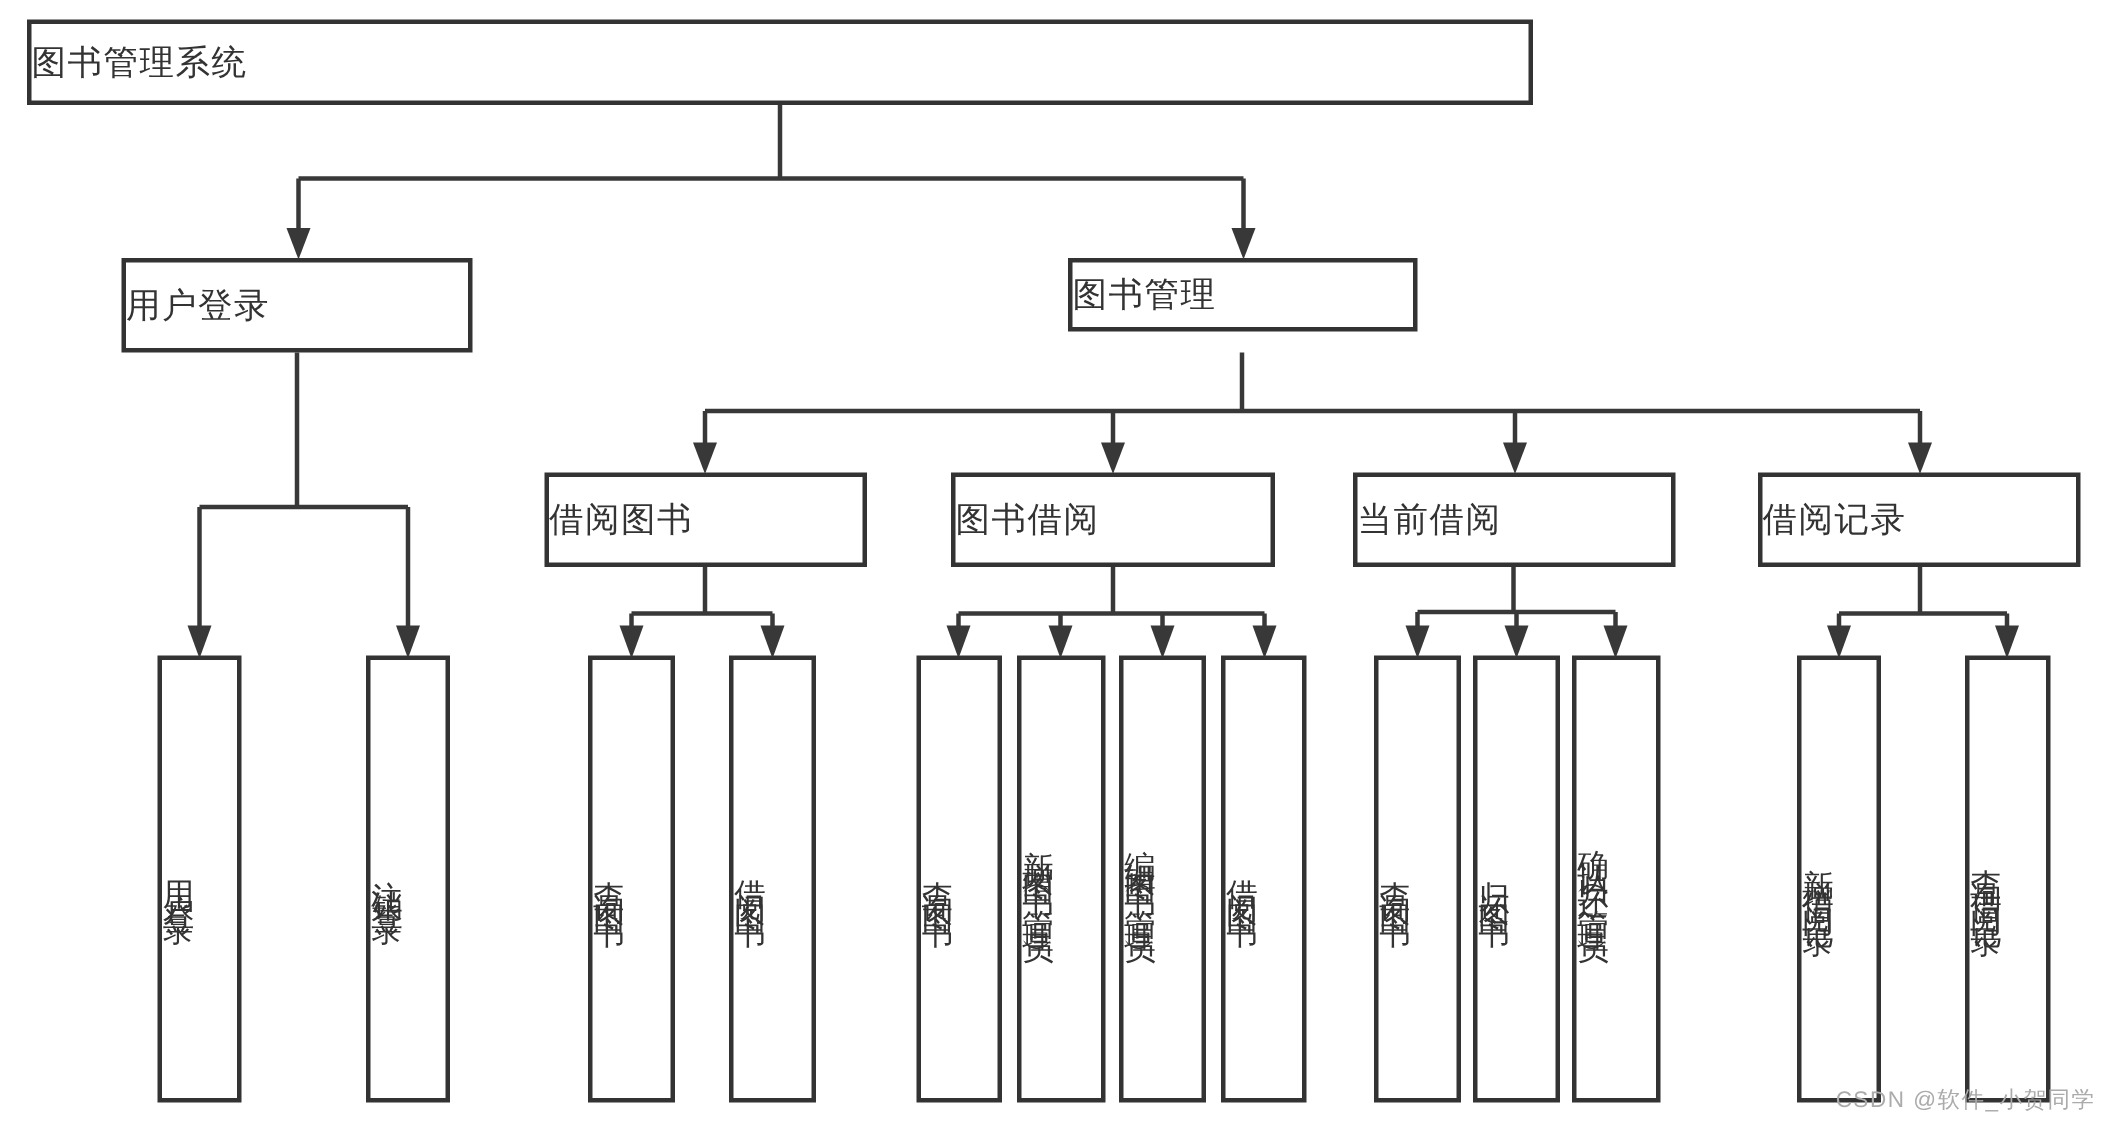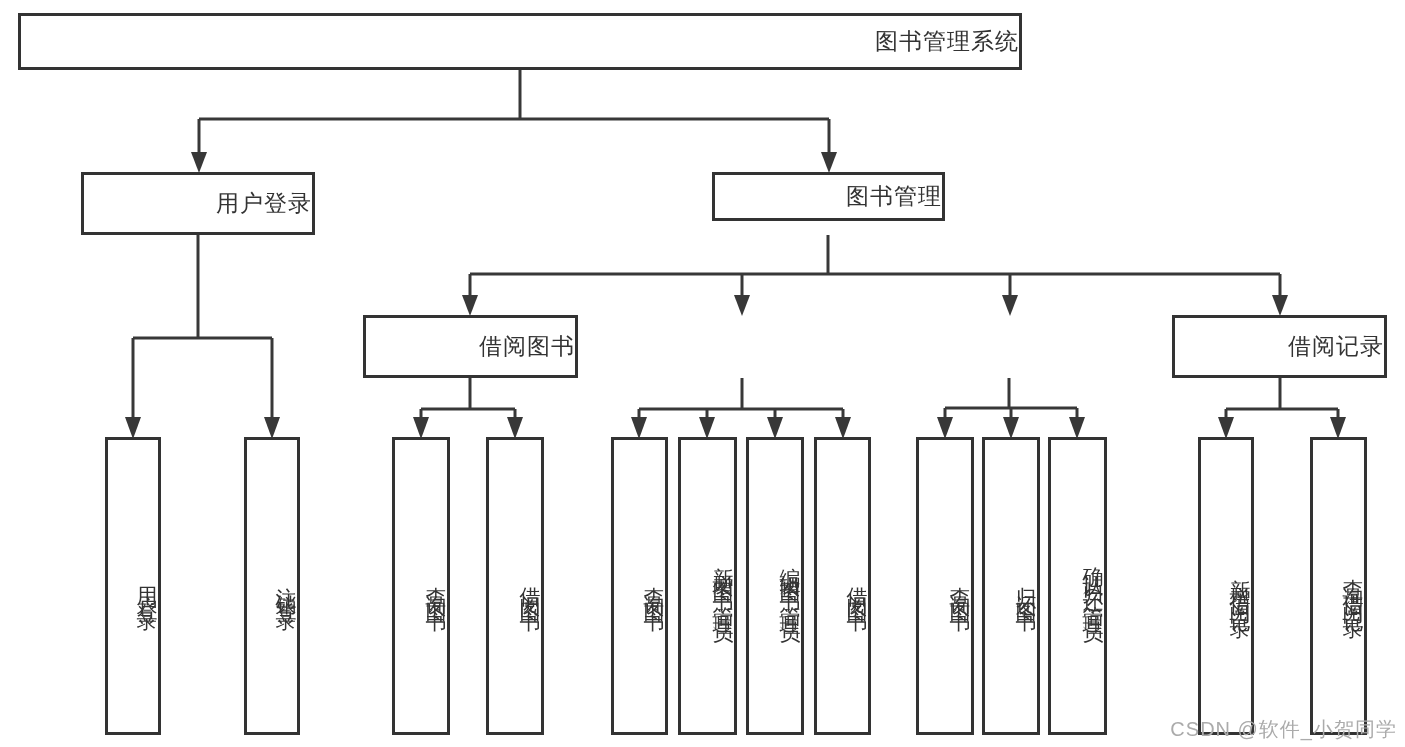--- a/index.html
+++ b/index.html
@@ -11,21 +11,21 @@
     overflow:hidden;
   }
   #connectors {
     position:absolute; left:0; top:0; z-index:3;
     pointer-events:none;
   }
   .box {
     position:absolute;
     border:3px solid #333333;
     background:#ffffff;
-    display:flex; align-items:center; justify-content:flex-end;
+    display:flex; align-items:center; justify-content:flex-start;
     box-sizing:border-box;
     z-index:2;
   }
   .hlabel {
     font-size:23px; color:#333333; letter-spacing:1px;
     white-space:nowrap;
   }
   .vlabel {
     writing-mode:vertical-rl;
     text-orientation:mixed;
@@ -54,21 +54,21 @@
   .l6  { left:678px;  width:59px; }
   .l7  { left:746px;  width:58px; }
   .l8  { left:814px;  width:57px; }
   .l9  { left:916px;  width:58px; }
   .l10 { left:982px;  width:58px; }
   .l11 { left:1048px; width:59px; }
   .l12 { left:1198px; width:56px; }
   .l13 { left:1310px; width:57px; }
   .watermark {
     position:absolute; right:8px; bottom:4px; z-index:5;
-    font-size:20px; color:#ababab; letter-spacing:1px;
+    font-size:15px; color:#ababab; letter-spacing:1px;
     white-space:nowrap;
   }
 </style>
 </head>
 <body>
 
 <div id="stage">
 
   <svg id="connectors" width="1405" height="747" viewBox="0 0 1405 747">
     <g stroke="#383838" stroke-width="3" fill="none">
@@ -143,20 +143,26 @@
   <div class="box n-user">
     <span class="hlabel">用户登录</span>
   </div>
   <div class="box n-mgmt">
     <span class="hlabel">图书管理</span>
   </div>
 
   <div class="box n-rec">
     <span class="hlabel">借阅图书</span>
   </div>
+  <div class="box n-bor">
+    <span class="hlabel">图书借阅</span>
+  </div>
+  <div class="box n-cur">
+    <span class="hlabel">当前借阅</span>
+  </div>
   <div class="box n-his">
     <span class="hlabel">借阅记录</span>
   </div>
 
   <div class="box leaf l1">
     <span class="vlabel">用户登录</span>
   </div>
   <div class="box leaf l2">
     <span class="vlabel">注销登录</span>
   </div>

